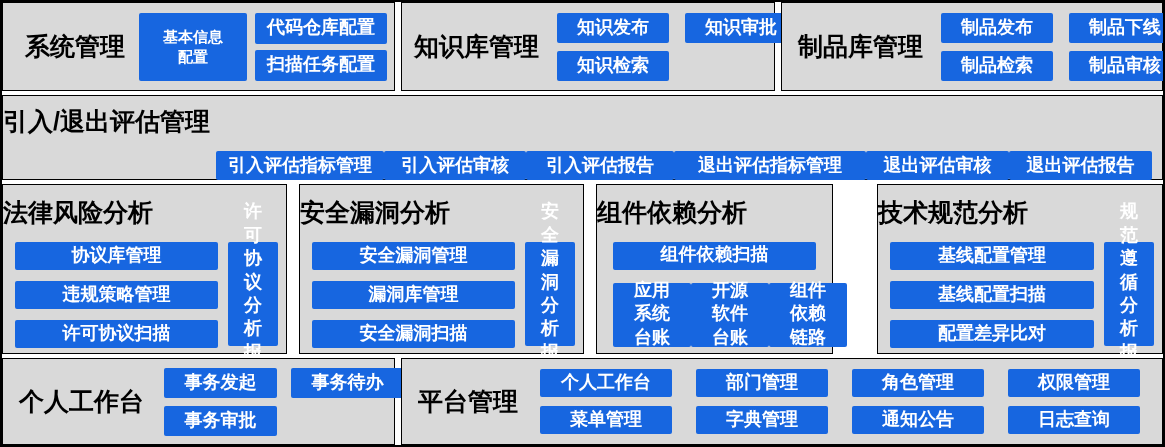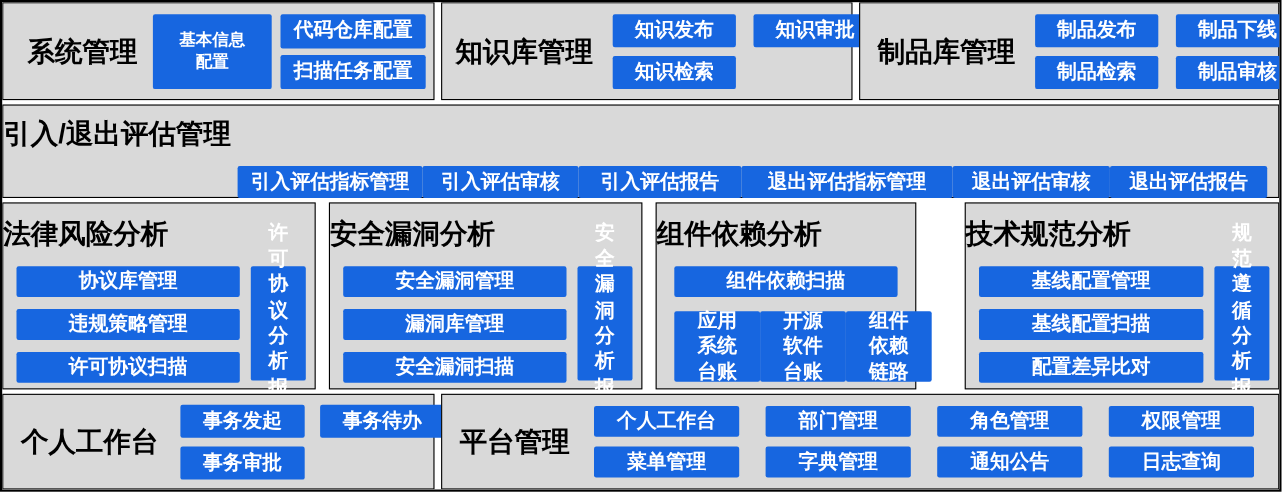--- a/index.html
+++ b/index.html
@@ -62,21 +62,21 @@
   
   .p-row3{ top:182px;height:170px;padding-top:11px; }
   .p-legal{ left:0;width:285px; }
   .p-vuln{ left:297px;width:285px; }
   .p-dep{ left:594px;width:237px; }
   .p-spec{ left:875px;width:286px; }
   .body-row{ display:flex;padding:13px 8px 0 12px; }
   .stack{ flex:1;display:flex;flex-direction:column;gap:11px; }
   .stack .btn{ height:28px; }
   .report{ width:50px;height:104px;margin-left:10px;padding:0 9px; }
-  .dep-body{ padding:13px 16px 0; }
+  .dep-body{ padding:13px 16px 0;font-family:Liberation Mono, monospace; }
   .btn.wide{ height:28px;margin-bottom:13px; }
   .dep-row{ display:flex;justify-content:space-between; }
   .cell{ width:78px;height:64px;padding:0 16px; }
   
   .p-work{ left:0;top:356px;width:393px;height:87px; display:flex;align-items:center;padding-left:16px; }
   .p-work .grid2{ grid-template-columns:repeat(2,113px);gap:8px 14px;margin-left:20px; }
   .p-platform{ left:399px;top:356px;width:762px;height:87px; display:flex;align-items:center;padding-left:16px; }
   .grid4{ flex:1;display:grid;grid-template-columns:repeat(4,132px);justify-content:space-between;gap:9px 0;margin:0 22px; }
   .grid4 .btn{ height:28px; }
 </style>

